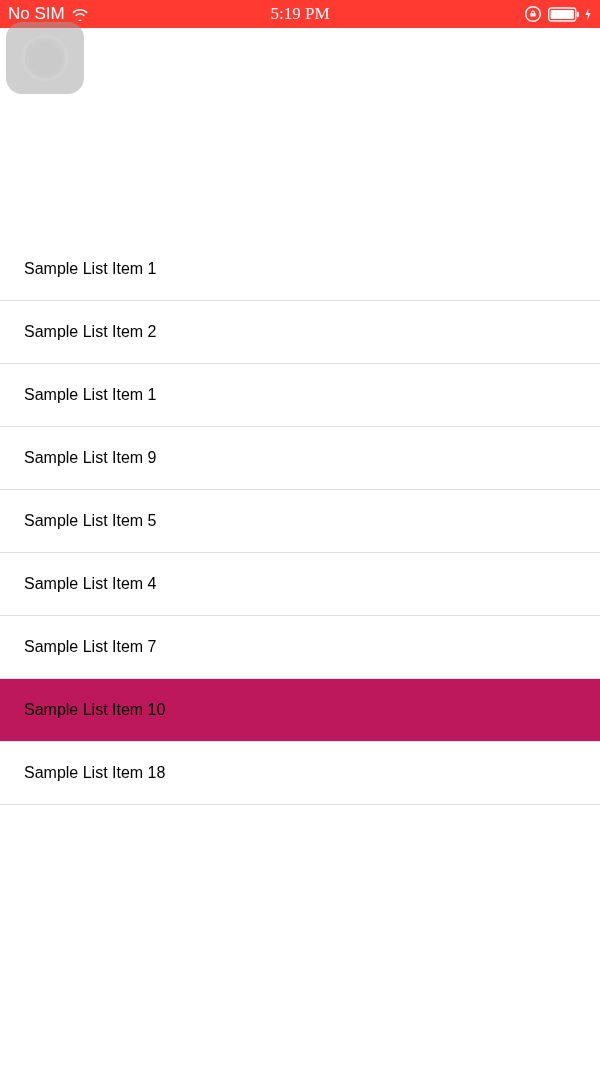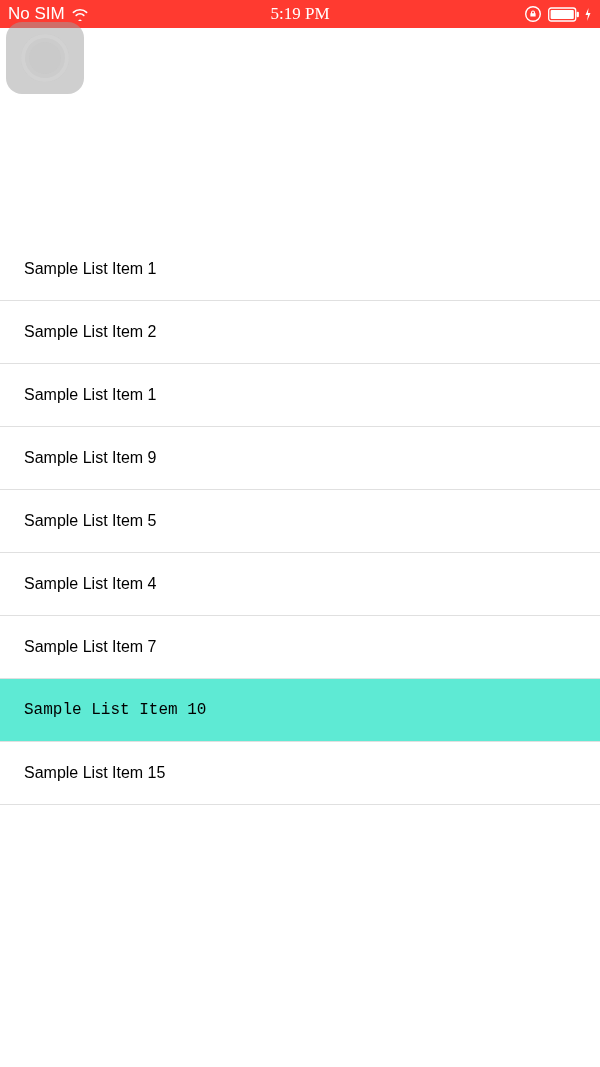--- a/index.html
+++ b/index.html
@@ -103,22 +103,21 @@
       display: flex;
       align-items: center;
       padding-left: 24px;
       font-size: 16px;
       color: #000000;
       border-bottom: 1px solid #e0e0e0;
       background: #ffffff;
     }
     
     .list-item.selected {
-      background: #5eead4;
-      font-family: Liberation Mono, monospace;
+      background: #be185d;
     }
     
     .list-item-label {
       white-space: nowrap;
     }
   </style>
 </head>
 <body>
 
 <div class="status-bar">
@@ -178,16 +177,16 @@
       <div class="list-item">
         <span class="list-item-label">Sample List Item 4</span>
       </div>
       <div class="list-item">
         <span class="list-item-label">Sample List Item 7</span>
       </div>
       <div class="list-item selected">
         <span class="list-item-label">Sample List Item 10</span>
       </div>
       <div class="list-item">
-        <span class="list-item-label">Sample List Item 15</span>
+        <span class="list-item-label">Sample List Item 18</span>
       </div>
     </div>
 </div>
 
 </body></html>

